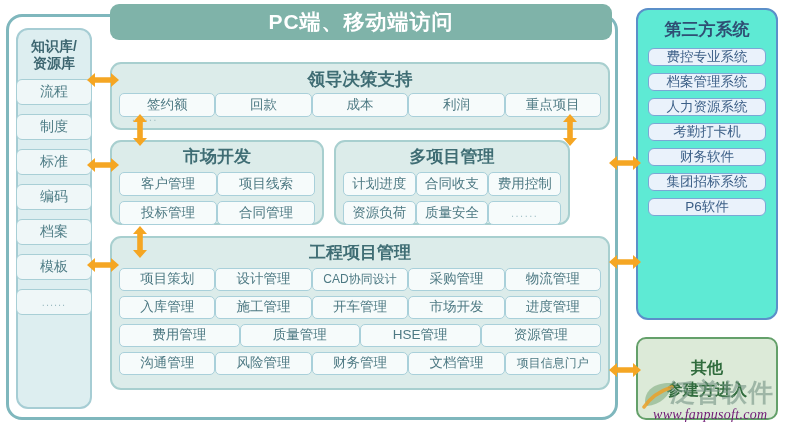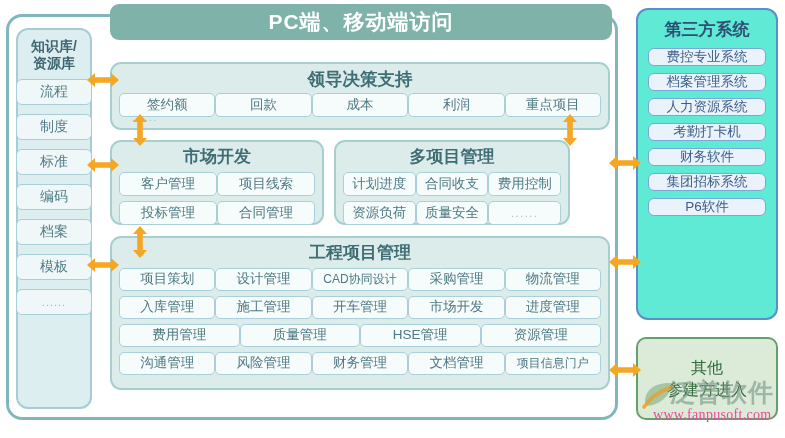--- a/index.html
+++ b/index.html
@@ -211,21 +211,21 @@
     background: #dcead8;
     border: 2px solid #64a06a;
     border-radius: 10px;
     box-sizing: border-box;
     display: flex;
     flex-direction: column;
     align-items: center;
     justify-content: center;
     color: #2f6b3c;
     font-size: 16px;
-    font-weight: normal;
+    font-weight: bold;
     line-height: 1.35;
   }
 
   
   .arrow { position: absolute; z-index: 8; }
 
   
   .watermark {
     position: absolute;
     left: 640px; top: 374px;
@@ -239,23 +239,24 @@
     font-size: 25px;
     font-weight: bold;
     color: rgba(120,150,135,0.62);
     letter-spacing: 1px;
     font-family: "DejaVu Sans", sans-serif;
   }
   .wm-url {
     position: absolute;
     left: 13px; top: 33px;
     font-size: 14px;
-    color: #ec4899;
+    color: #701a75;
     font-family: "Liberation Serif", serif;
     letter-spacing: 0.3px;
+    font-style: italic;
   }
   .wm-leaf { position: absolute; left: 2px; top: 6px; }
 </style>
 </head>
 <body>
 
 <div id="stage">
 
   <div class="outer-frame"></div>
 

